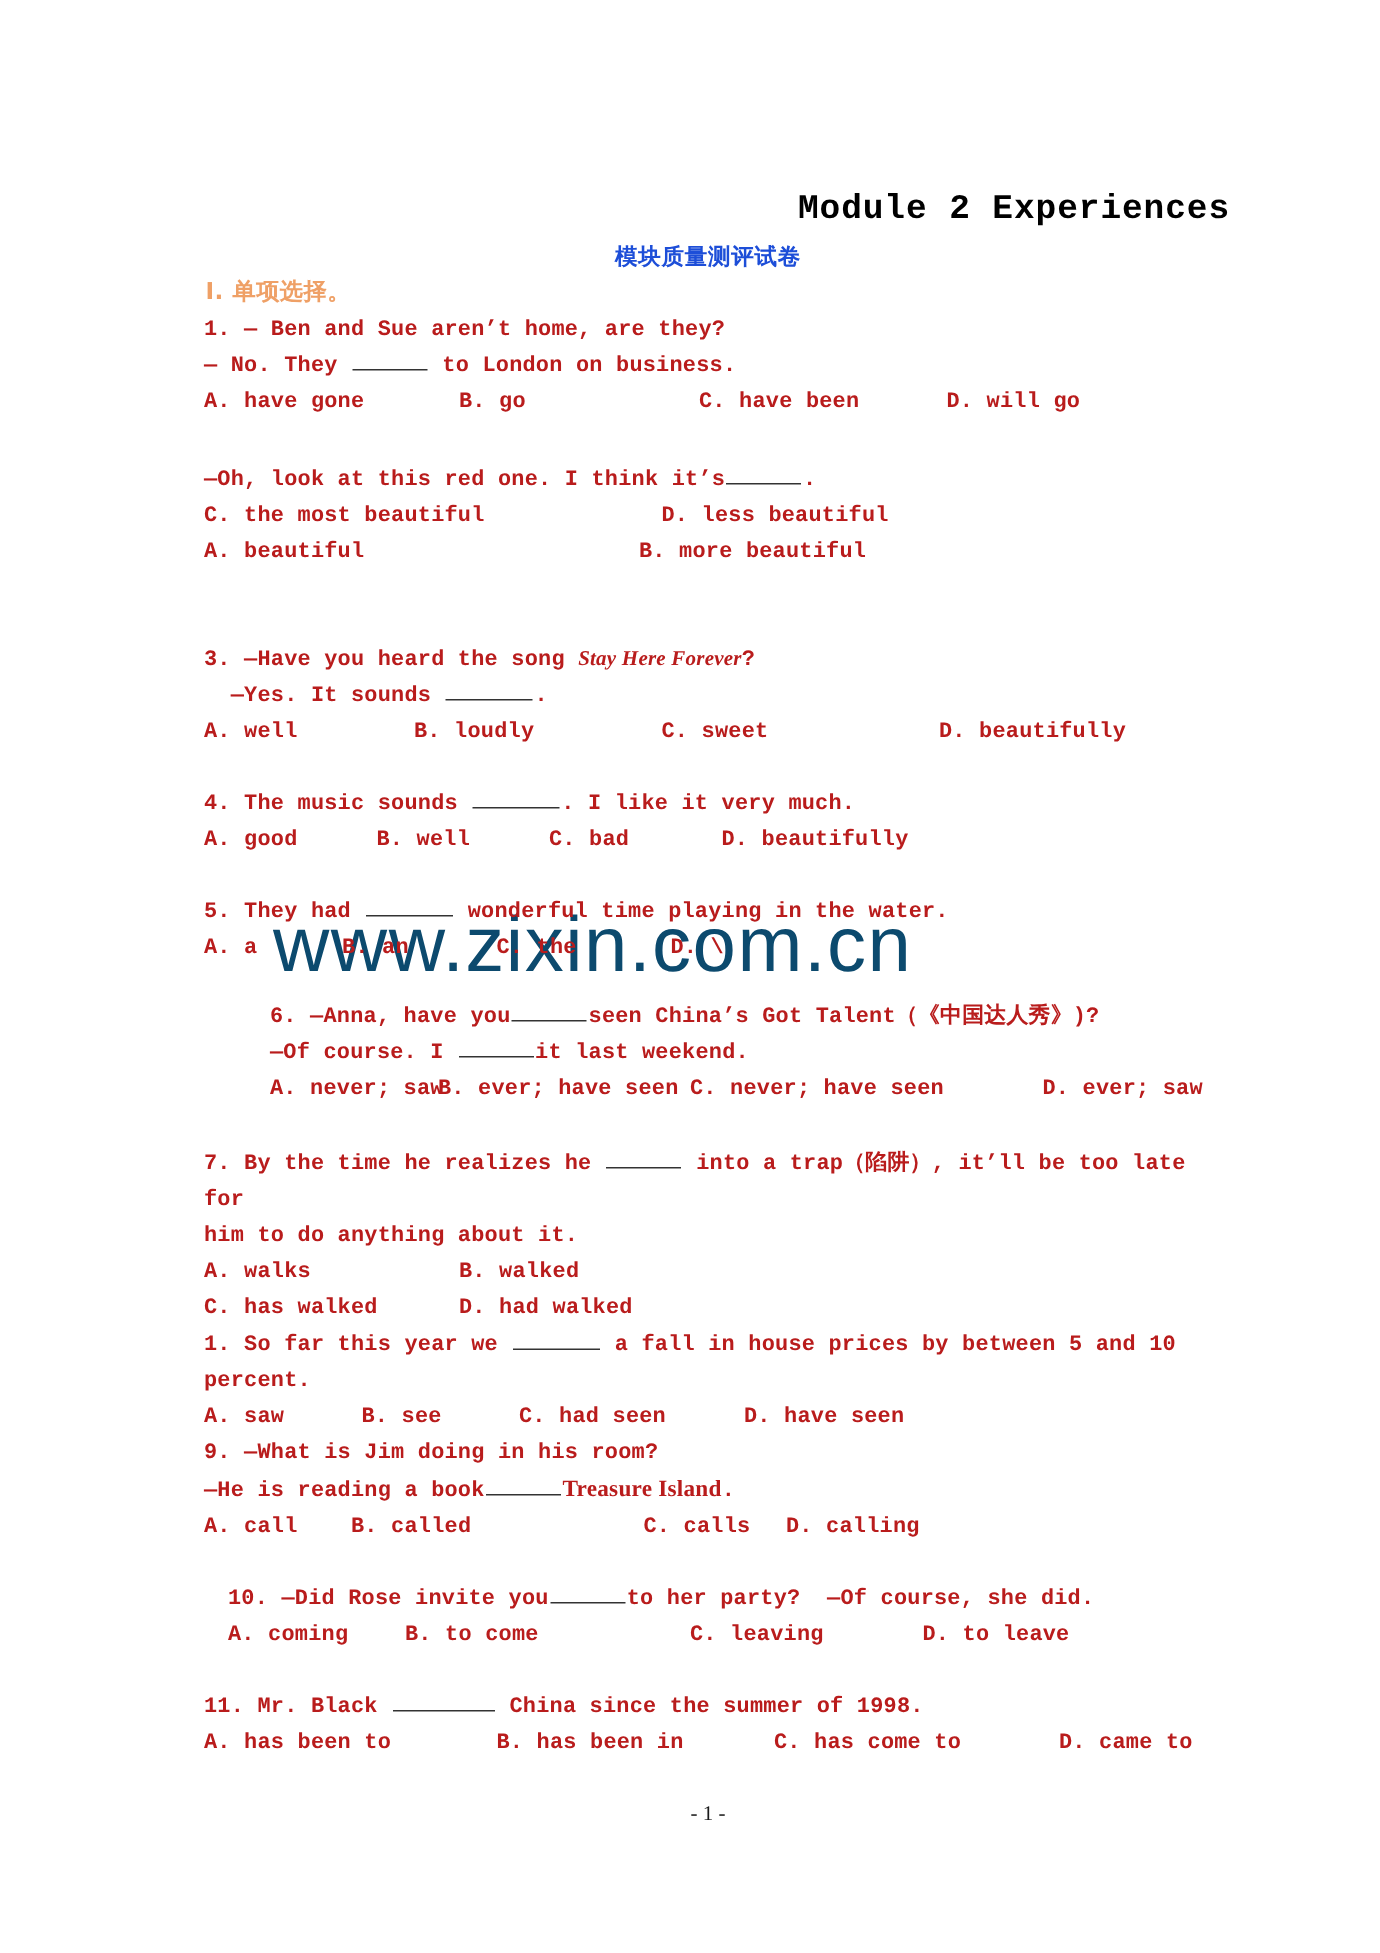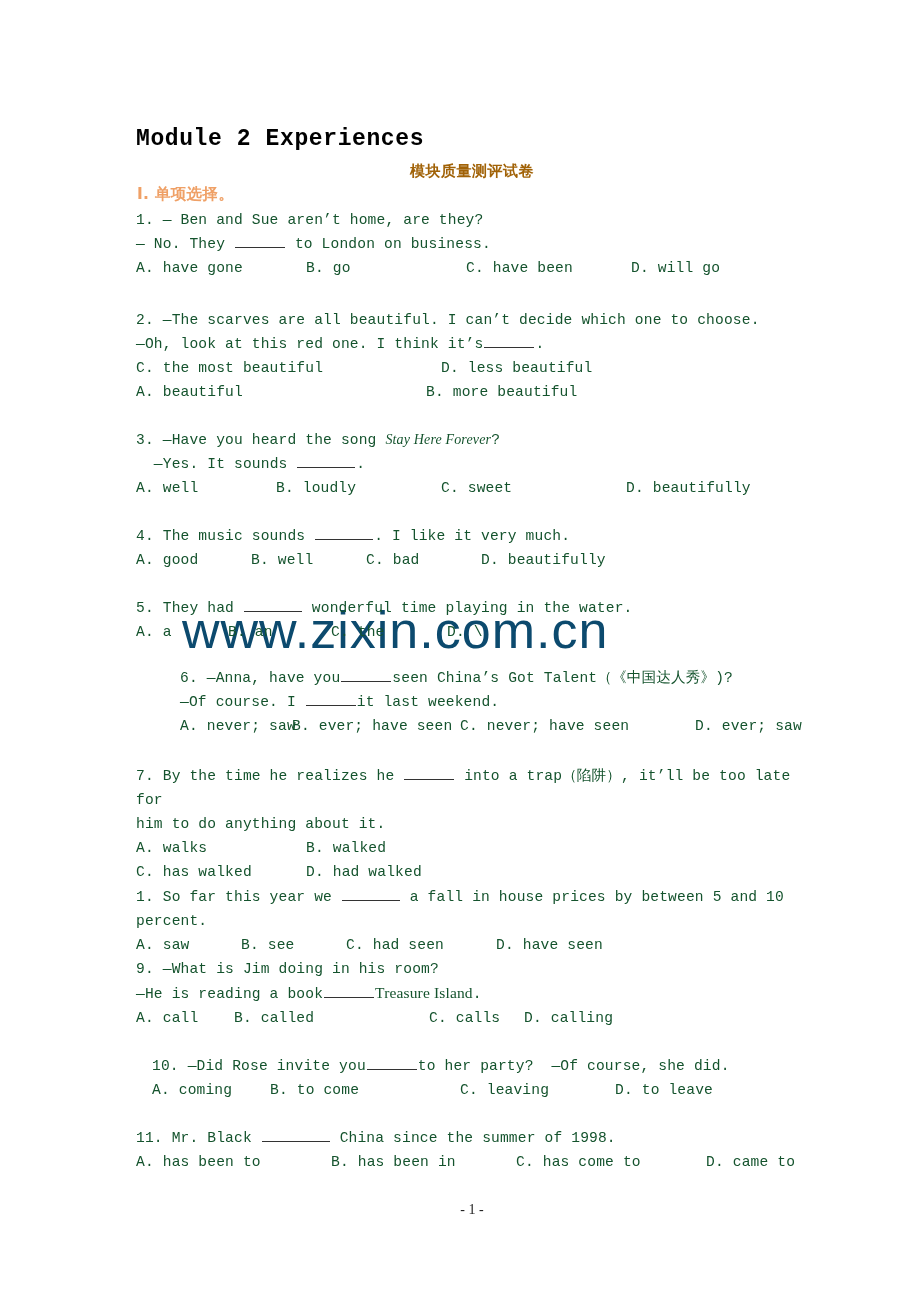--- a/index.html
+++ b/index.html
@@ -44,41 +44,41 @@
     white-space: nowrap;
     z-index: 0;
     user-select: none;
     pointer-events: none;
   }
 
   
   .doc-title {
     position: absolute;
     top: 126px;
-    left: 0;
-    width: 672px;
-    text-align: left;
+    left: 12px;
+    width: 672px;
+    text-align: right;
     font-family: "Liberation Mono", "DejaVu Sans Mono", monospace;
     font-size: 23px;
     font-weight: bold;
     letter-spacing: 0.6px;
     color: #000;
     z-index: 2;
   }
   .doc-subtitle {
     position: absolute;
     top: 162px;
     left: 0;
     width: 672px;
     text-align: center;
     font-family: "DejaVu Sans", "Liberation Sans", sans-serif;
     font-size: 15px;
     font-weight: bold;
     letter-spacing: 0.5px;
-    color: #a16207;
+    color: #1d4ed8;
     z-index: 2;
   }
 
   .section-heading {
     position: absolute;
     top: 184px;
     left: 1px;
     font-size: 15.5px;
     color: #efa066;
     letter-spacing: 0.3px;
@@ -95,21 +95,22 @@
     position: absolute;
     left: 0;
     width: 672px;
     z-index: 2;
   }
   .line {
     font-size: 14.6px;
     line-height: 24px;
     white-space: pre-wrap;
     letter-spacing: 0.15px;
-    color: #14532d;
+    color: #b91c1c;
+    font-weight: bold;
   }
   .line.wide { width: 676px; }
   .italic-title {
     font-family: "Liberation Serif", "DejaVu Serif", serif;
     font-style: italic;
     font-size: 14px;
   }
   .serif-title {
     font-family: "Liberation Serif", "DejaVu Serif", serif;
     font-size: 15.5px;
@@ -160,21 +161,20 @@
       <span class="cn">I. 单项选择。</span>
     </div>
 
     <div class="qblock" style="top:208px;">
       <div class="line">1. — Ben and Sue aren’t home, are they?</div>
       <div class="line"><span>— No. They </span><span class="blank b5"></span><span> to London on business.</span></div>
       <div class="line opts"><span class="opt" style="width:170px">A. have gone</span><span class="opt" style="width:160px">B. go</span><span class="opt" style="width:165px">C. have been</span><span class="opt">D. will go</span></div>
     </div>
 
     <div class="qblock" style="top:308px;">
-      <div class="line">2. —The scarves are all beautiful. I can’t decide which one to choose.</div>
       <div class="line"><span>—Oh, look at this red one. I think it’s</span><span class="blank b5"></span><span>.</span></div>
       <div class="line opts"><span class="opt" style="width:305px">C. the most beautiful</span><span class="opt">D. less beautiful</span></div>
       <div class="line opts"><span class="opt" style="width:290px">A. beautiful</span><span class="opt">B. more beautiful</span></div>
     </div>
 
     <div class="qblock" style="top:428px;">
       <div class="line"><span>3. —Have you heard the song </span><span class="italic-title">Stay Here Forever</span><span>?</span></div>
       <div class="line"><span>  —Yes. It sounds </span><span class="blank b6"></span><span>.</span></div>
       <div class="line opts"><span class="opt" style="width:140px">A. well</span><span class="opt" style="width:165px">B. loudly</span><span class="opt" style="width:185px">C. sweet</span><span class="opt">D. beautifully</span></div>
     </div>

